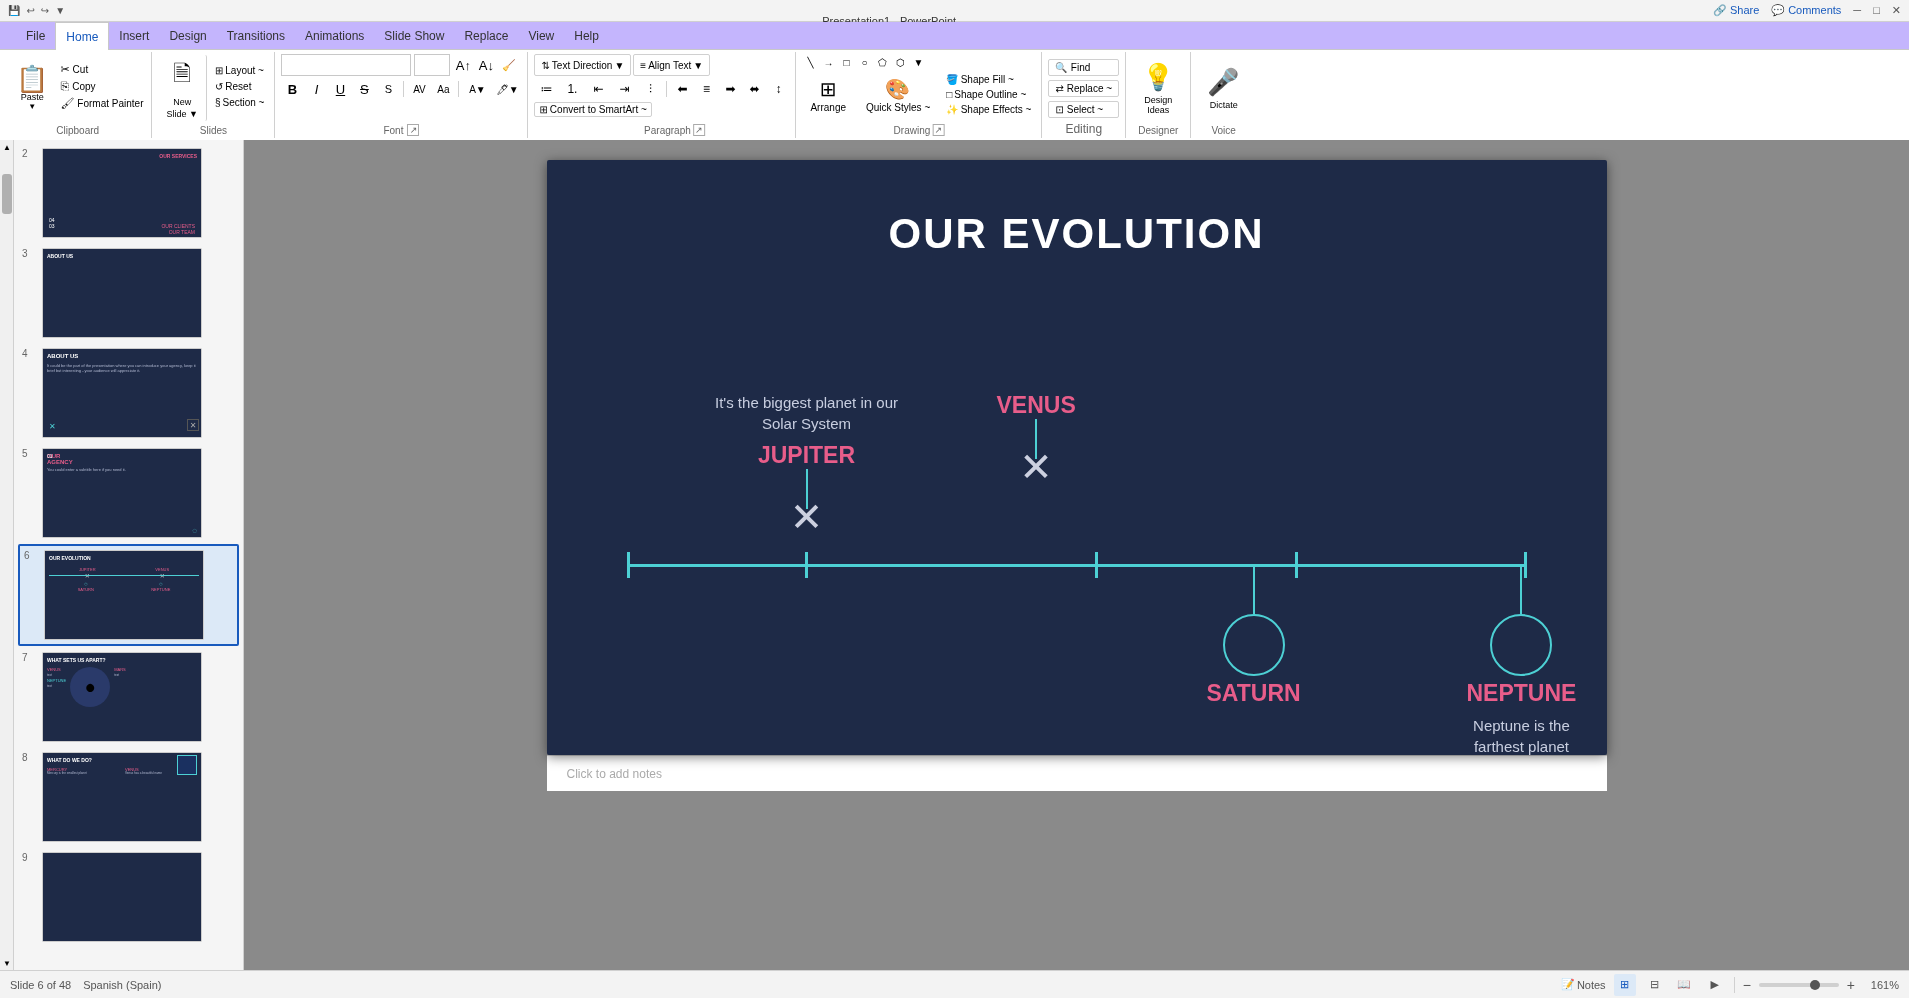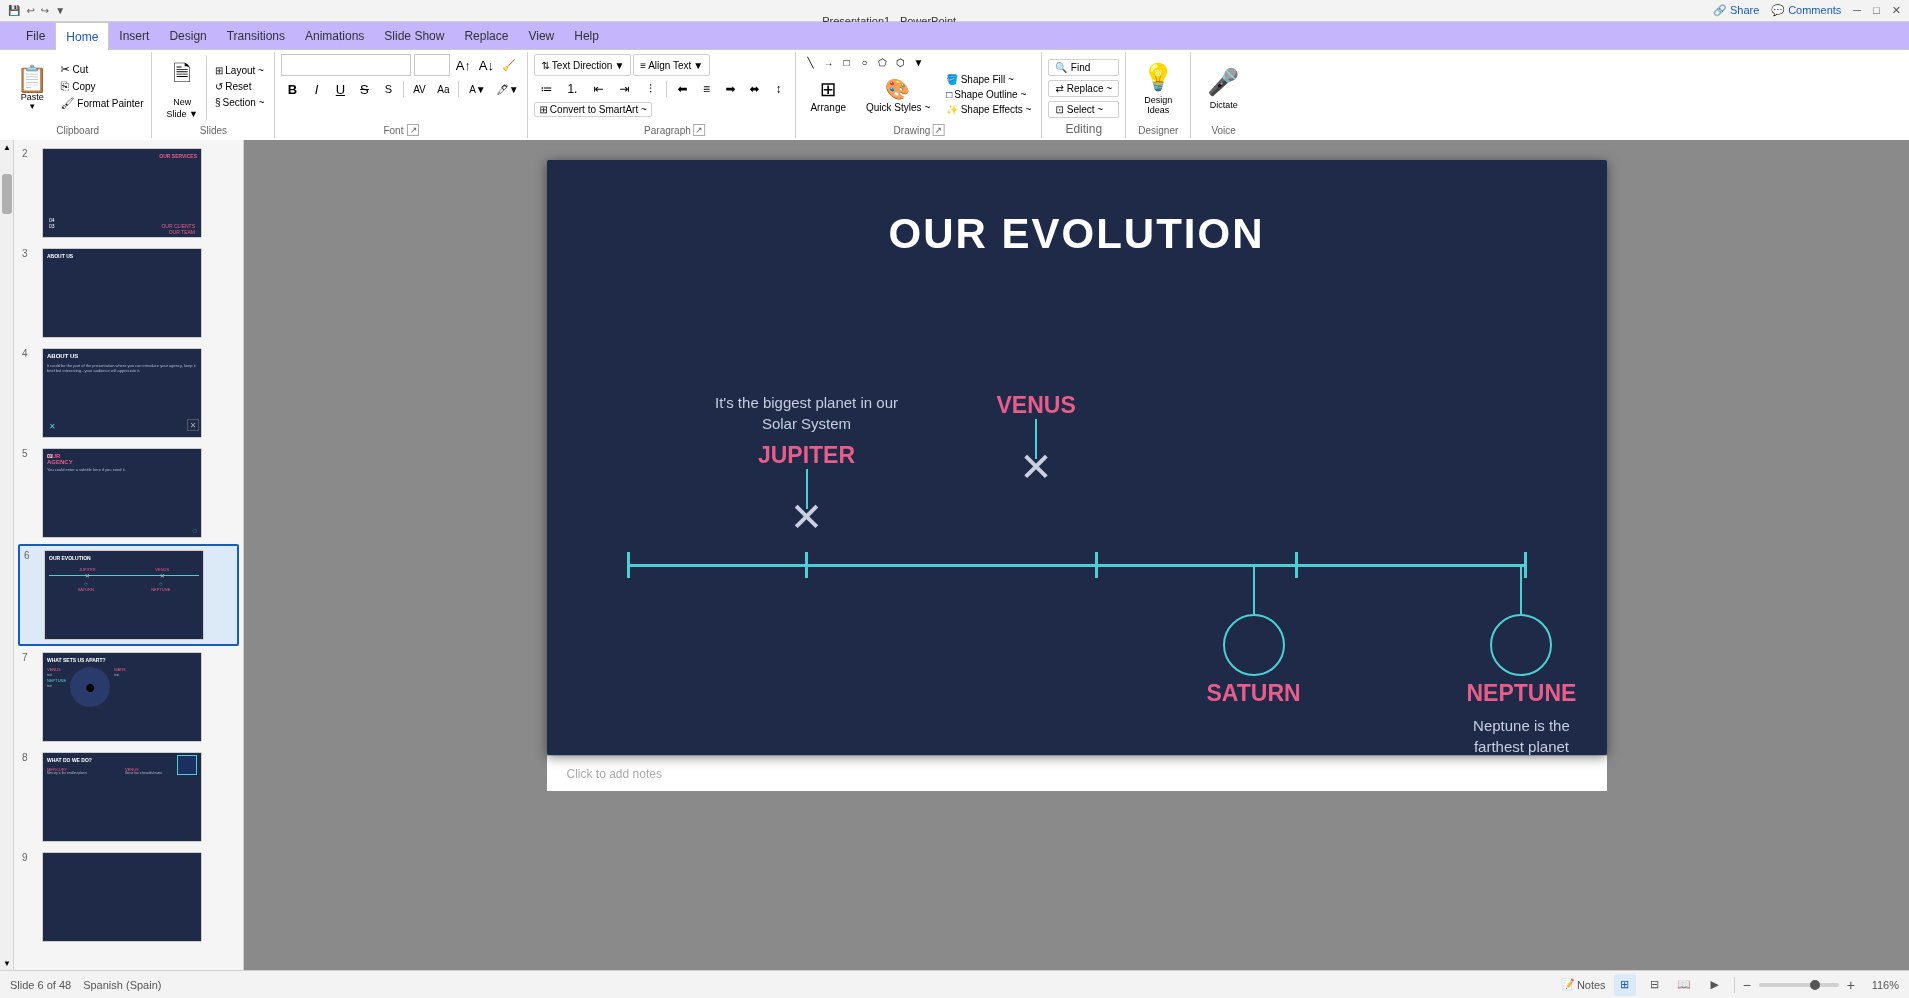--- a/index.html
+++ b/index.html
@@ -493,17 +493,17 @@
       <div class="view-btn active">⊞</div>
       <div class="view-btn">⊟</div>
       <div class="view-btn">📖</div>
       <div class="view-btn">▶</div>
       <div style="width:1px;height:16px;background:#d0d0d0;"></div>
       <span style="cursor:pointer;font-size:14px;">−</span>
       <div class="zoom-slider">
         <div class="zoom-thumb"></div>
       </div>
       <span style="cursor:pointer;font-size:14px;">+</span>
-      <span style="cursor:pointer;min-width:36px;text-align:right;">116%</span>
+      <span style="cursor:pointer;min-width:36px;text-align:right;">161%</span>
     </div>
   </div>
 
 </div>
 
 </body></html>

